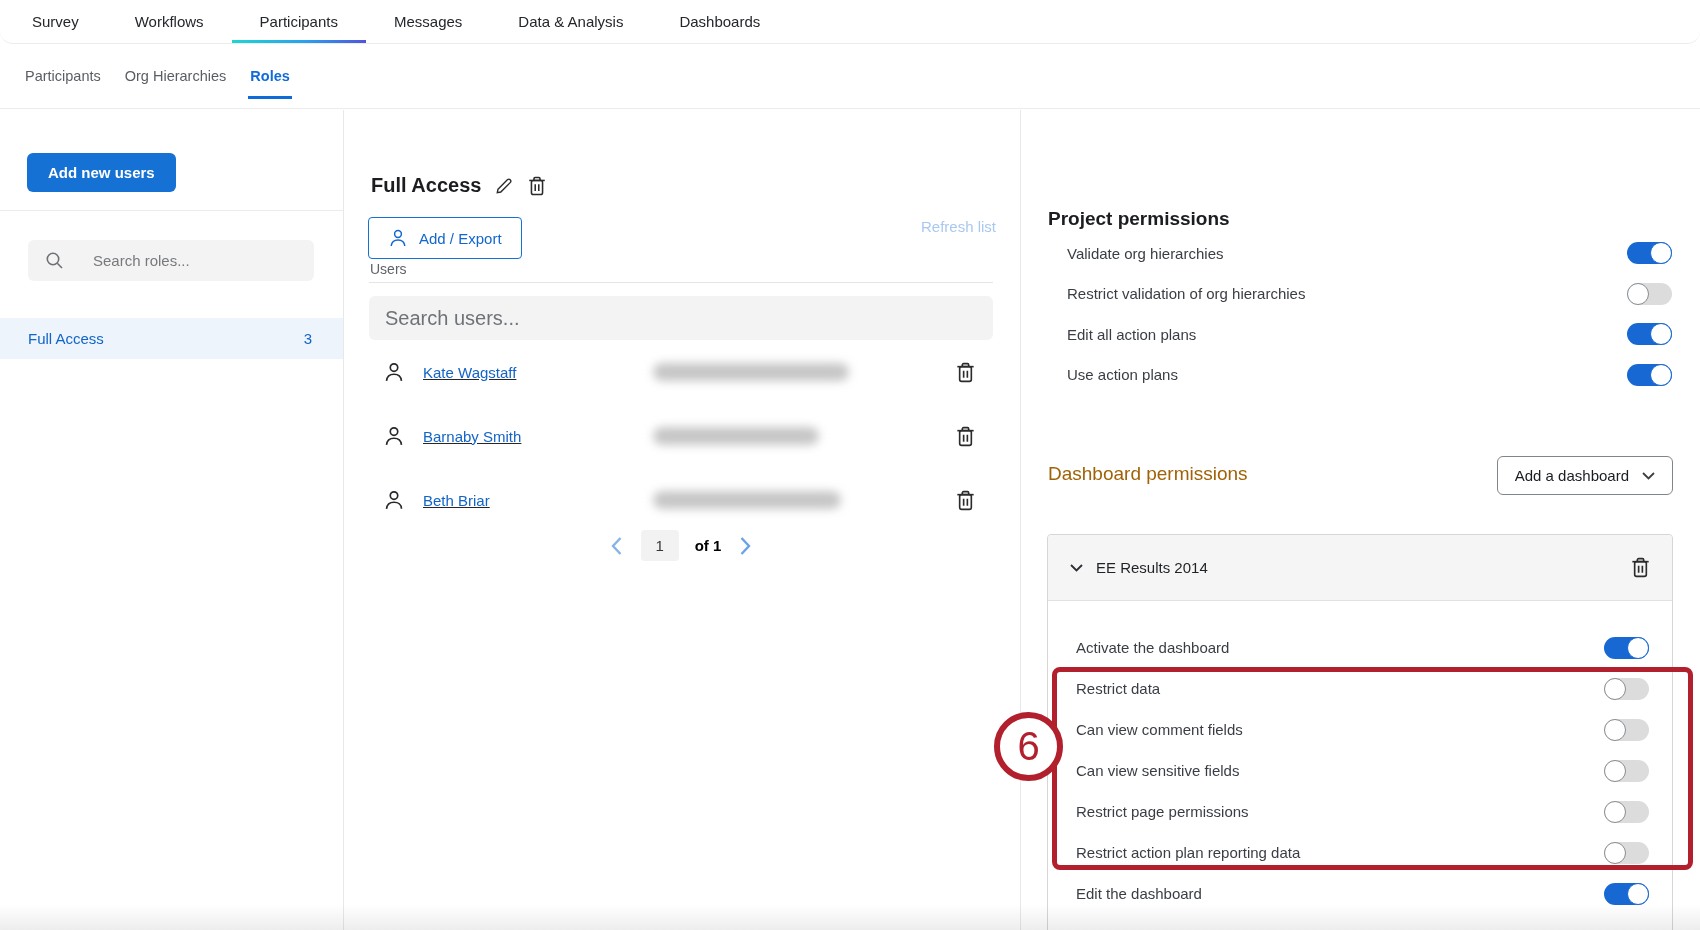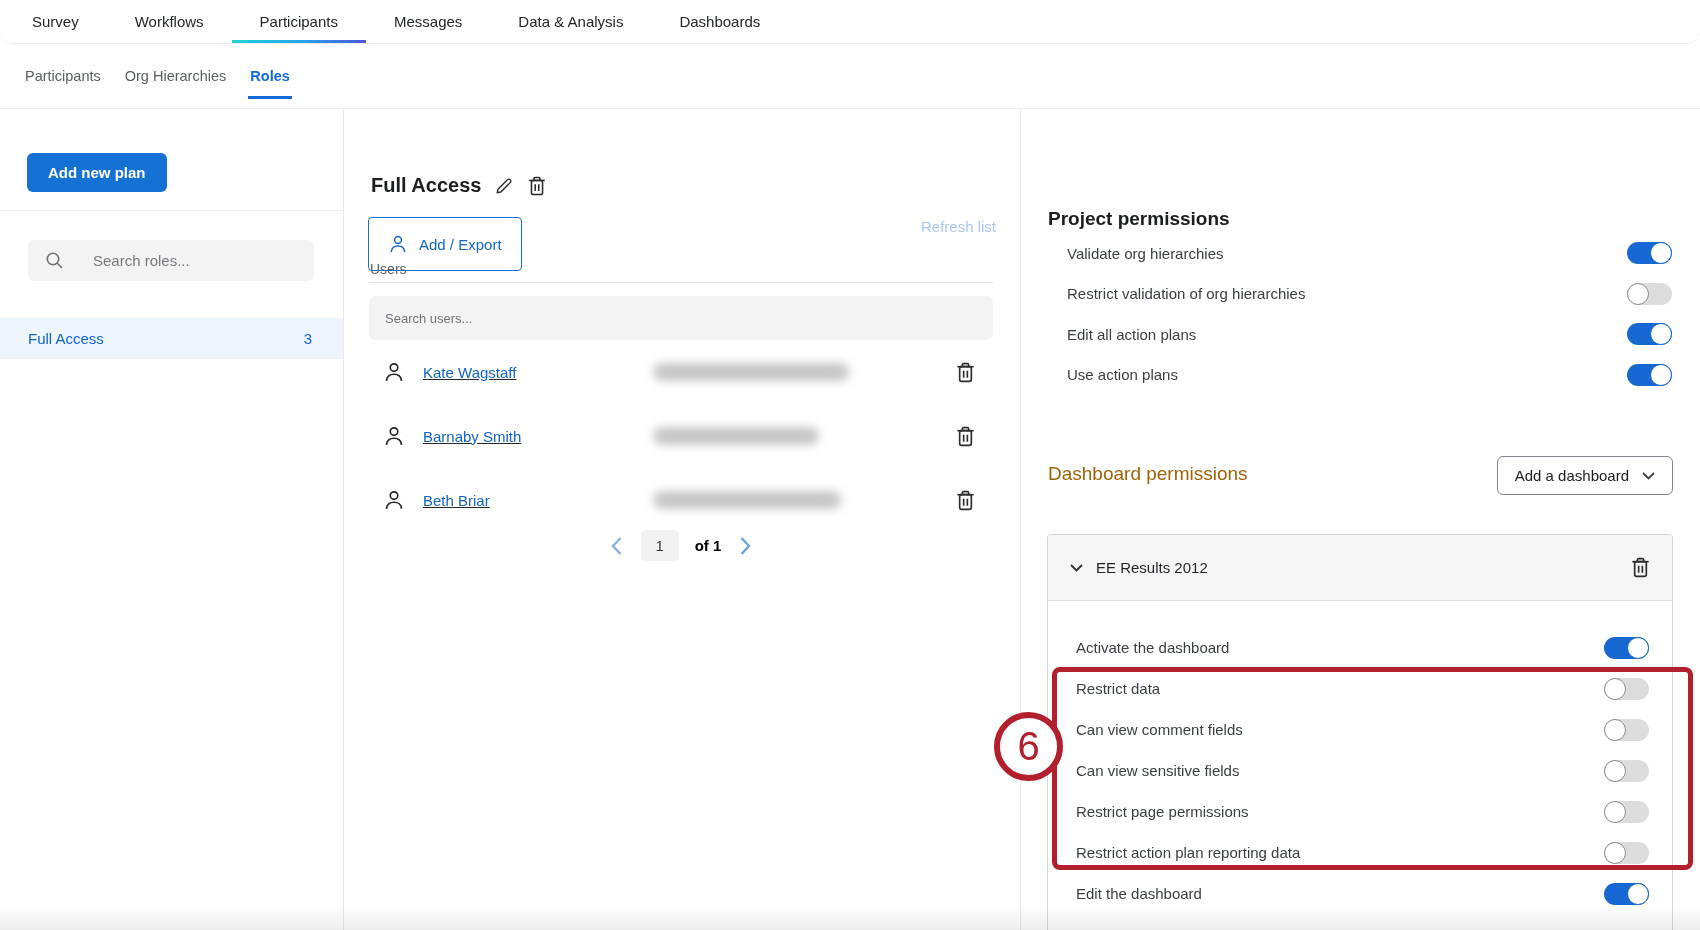--- a/index.html
+++ b/index.html
@@ -31,25 +31,25 @@
   .role-search { position:absolute; left:28px; top:130px; width:286px; height:41px; background:#f3f3f3; border-radius:6px; display:flex; align-items:center; padding-left:17px; }
   .role-search svg { color:#6d7176; }
   .role-search input { border:none; outline:none; background:transparent; font-size:15px; color:#3c4043; margin-left:29px; width:200px; font-family:inherit; }
   .role-search input::placeholder { color:#77797d; }
   .role-row { position:absolute; left:0; top:208px; width:100%; height:41px; background:#edf4fc; display:flex; align-items:center; justify-content:space-between; padding:0 31px 0 28px; font-size:15px; color:#1264c8; cursor:pointer; }
   
   .role-header { position:absolute; left:26px; top:64px; display:flex; align-items:center; gap:14px; }
   .role-title { font-size:20px; font-weight:600; color:#1b1d21; }
   .icon-btn { background:none; border:none; padding:0; cursor:pointer; color:#2b2b2b; display:flex; align-items:center; }
   .refresh { position:absolute; right:24px; top:68px; font-size:15px; color:#a9c8ef; cursor:pointer;margin-top:40px; }
-  .add-export { position:absolute; left:23px; top:107px; height:54px; padding:0 19px; background:#fff; border:1px solid #1571d3; border-radius:4px; color:#1266ce; font-size:15px; display:flex; align-items:center; gap:11px; cursor:pointer; font-family:inherit; }
+  .add-export { position:absolute; left:23px; top:107px; height:42px; padding:0 19px; background:#fff; border:1px solid #1571d3; border-radius:4px; color:#1266ce; font-size:15px; display:flex; align-items:center; gap:11px; cursor:pointer; font-family:inherit; }
   .users-label { position:absolute; left:25px; top:151px; font-size:14px; color:#5f6368; }
   .mid-divider { position:absolute; left:24px; top:172px; width:624px; border-top:1px solid #e5e5e5; }
   .user-search { position:absolute; left:24px; top:186px; width:624px; height:44px; background:#f3f3f3; border-radius:6px; display:flex; align-items:center; padding:0 16px; }
-  .user-search input { border:none; outline:none; background:transparent; font-size:13px; color:#3c4043; width:100%; font-family:inherit; }
+  .user-search input { border:none; outline:none; background:transparent; font-size:20px; color:#3c4043; width:100%; font-family:inherit; }
   .user-search input::placeholder { color:#6f7377; }
   .user-list { position:absolute; left:24px; top:230px; width:624px;text-decoration:underline; }
   .user-row { height:64px; display:flex; align-items:center; padding-left:14px; }
   .user-row .uicon { color:#26282b; display:flex; margin-right:18px; }
   .user-name { font-size:15px; color:#1264c8; width:172px; cursor:pointer; }
   .email-blur { height:18px; border-radius:9px; background:#c6c6c6; filter:blur(5px); margin-left:58px; }
   .user-row .trash { margin-left:auto; margin-right:18px; }
   .pagination { position:absolute; left:24px; top:420px; width:624px; display:flex; align-items:center; justify-content:center; gap:16px; }
   .pg-chev { background:none; border:none; cursor:pointer; display:flex; align-items:center; padding:2px; }
   .pg-box { width:38px; height:31px; background:#f2f2f2; border-radius:4px; display:flex; align-items:center; justify-content:center; font-size:15px; color:#33363a; }
@@ -116,21 +116,21 @@
         <span>Org Hierarchies</span>
       </div>
     <div class="subtab active">
         <span>Roles</span>
       </div>
   </div>
 
   <div class="content">
 
     <div class="panel-left">
-      <button class="add-role-btn">Add new plan</button>
+      <button class="add-role-btn">Add new users</button>
       <div class="left-divider"></div>
       <div class="role-search">
         <svg width="19" height="19" viewBox="0 0 19 19" fill="none" stroke="currentColor" stroke-width="1.6">
             <circle cx="8" cy="8" r="5.7"></circle>
             <line x1="12.3" y1="12.3" x2="17" y2="17"></line>
           </svg>
         <input type="text" placeholder="Search roles..." style="">
       </div>
       <div class="role-row">
         <span>Full Access</span>
@@ -274,21 +274,21 @@
           </svg>
       </button>
 
       <div class="dash-card">
         <div class="card-header">
           <span class="chev">
               <svg width="13" height="8" viewBox="0 0 13 8" fill="none" stroke="currentColor" stroke-width="1.8">
                 <path d="M1 1l5.5 5.5L12 1"></path>
               </svg>
             </span>
-          <span class="card-title">EE Results 2012</span>
+          <span class="card-title">EE Results 2014</span>
           <button class="icon-btn trash">
             <svg width="19" height="21" viewBox="0 0 16 18" fill="none" stroke="currentColor" stroke-width="1.4">
                 <path d="M1 4h14"></path>
                 <path d="M5.3 4V2.4a1 1 0 0 1 1-1h3.4a1 1 0 0 1 1 1V4"></path>
                 <rect x="3" y="4" width="10" height="12.6" rx="1.6"></rect>
                 <path d="M6.4 7.4v6.2M9.6 7.4v6.2"></path>
               </svg>
           </button>
         </div>
         <div class="card-body">

